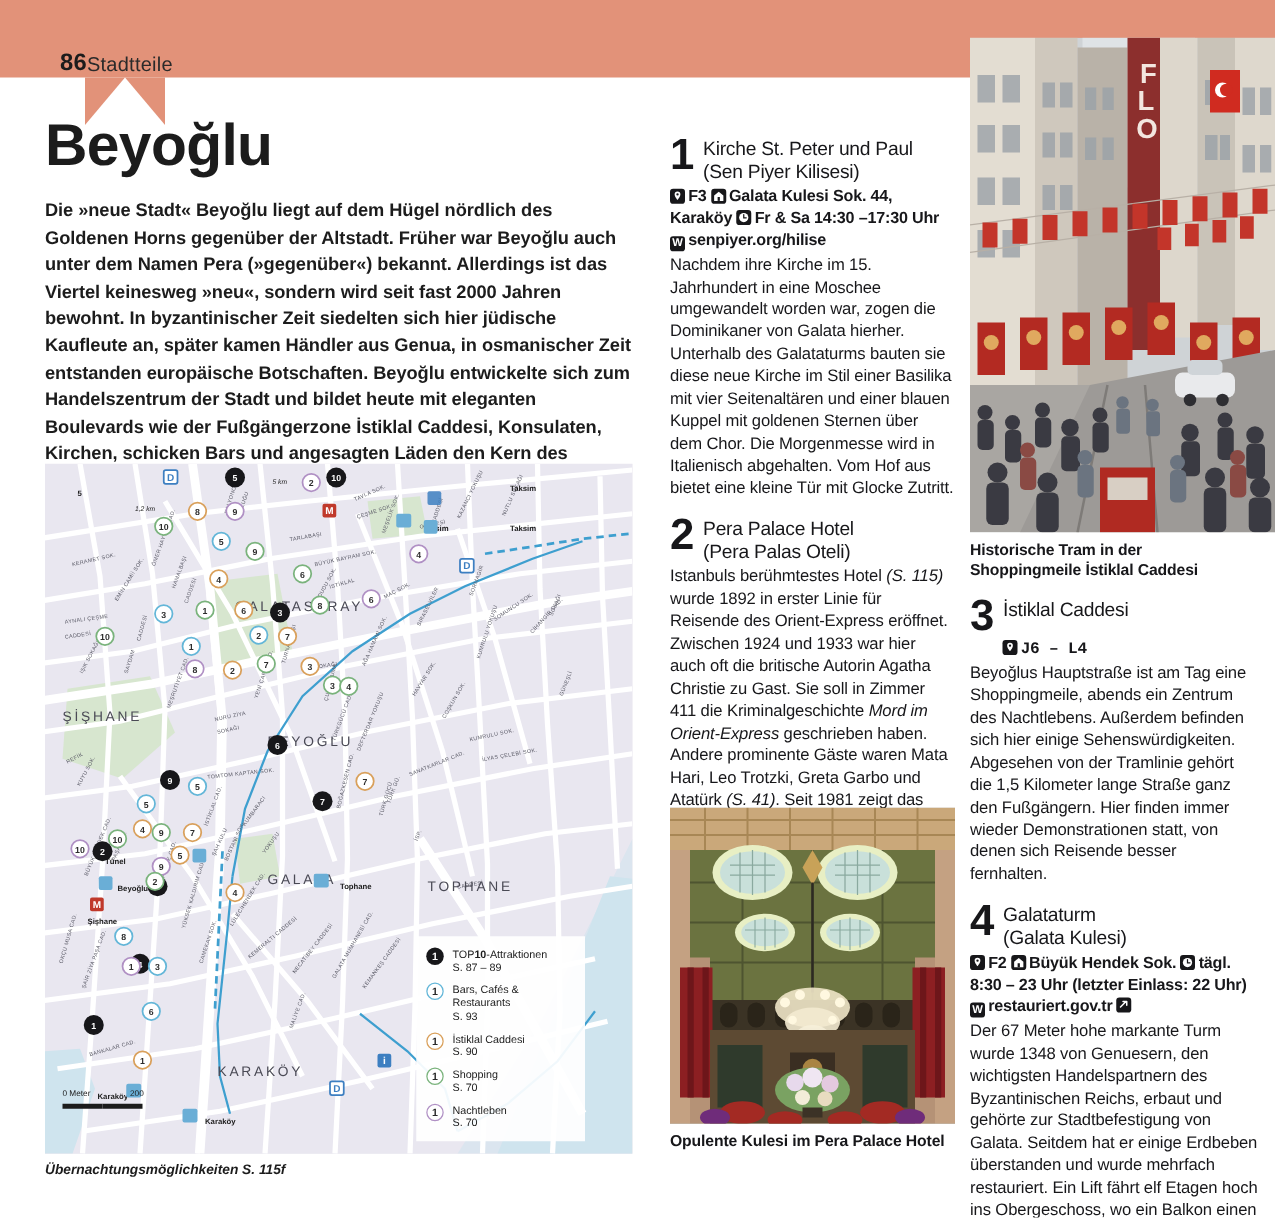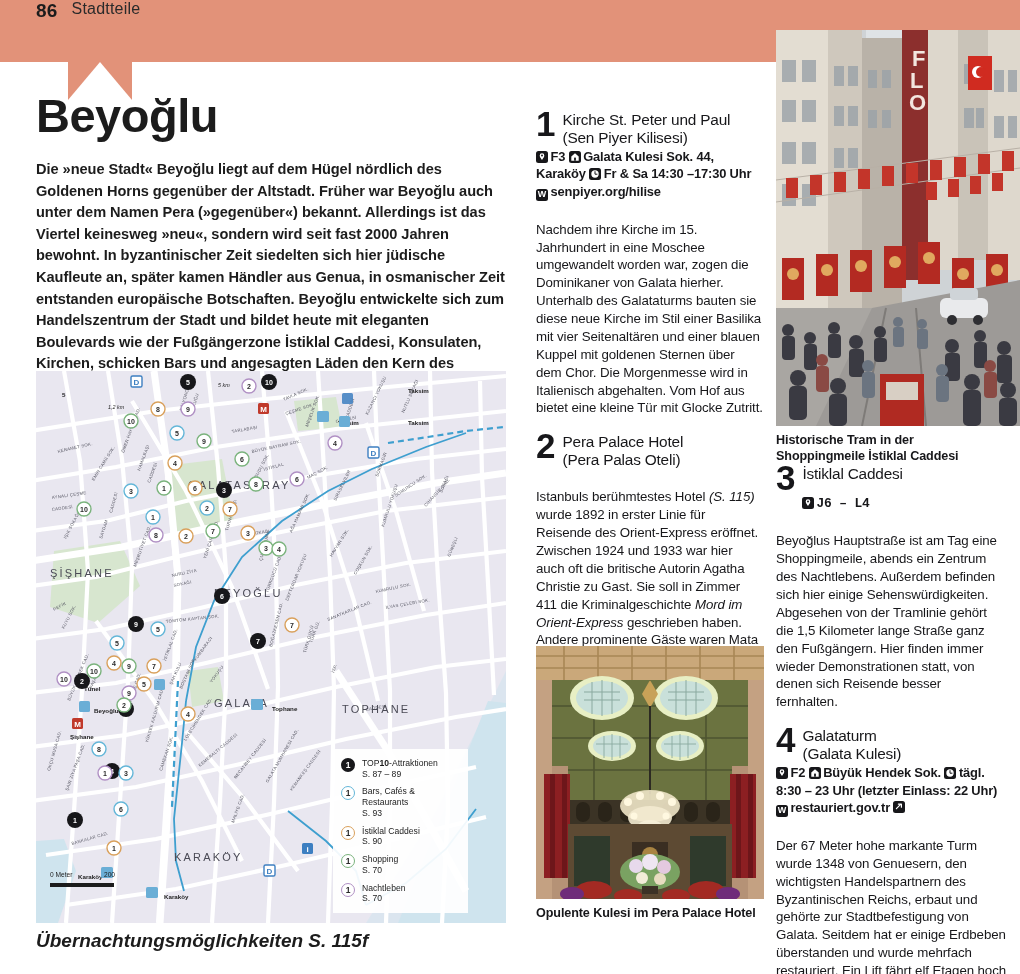--- a/index.html
+++ b/index.html
@@ -17,22 +17,22 @@
     background: #e29279;
   }
   .header-notch {
     position: absolute; left: 68px; top: 62px;
     width: 0; height: 0;
     border-left: 32px solid #e29279;
     border-right: 32px solid #e29279;
     border-bottom: 38px solid transparent;
   }
   .hdr-inner {
-    position: absolute; left: 36px; top: 0; height: 62px;
-    display: flex; align-items: flex-start; gap: 14px;
+    position: absolute; left: 48px; top: 0; height: 62px;
+    display: flex; align-items: flex-end; gap: 0;
   }
   .hdr-page { font-size: 19px; font-weight: 700; color: #1c1c1c; letter-spacing: .2px; }
   .hdr-sec  { font-size: 16px; font-weight: 400; color: #2a2a2a; letter-spacing: .2px; }
 
   
   .left-col { position: absolute; left: 36px; top: 92px; width: 470px; }
   .title {
     font-size: 47px; font-weight: 700; color: #1c1c1c;
     letter-spacing: -0.5px; line-height: 1.0; margin-bottom: 20px;
   }
@@ -44,21 +44,21 @@
   
   .map-wrap {
     position: absolute; left: 36px; top: 371px;
     width: 470px; height: 552px;
     background: #e9e7f0; overflow: hidden;
   }
   .map-svg { position: absolute; left: 0; top: 0; }
 
   .map-caption {
     position: absolute; left: 36px; top: 930px; width: 470px;
-    font-size: 19px; font-style: italic; font-weight: 700; color: #1c1c1c;
+    font-size: 11px; font-style: italic; font-weight: 700; color: #1c1c1c;
   }
 
   
   .legend {
     position: absolute; left: 297px; top: 378px;
     width: 135px; background: rgba(255,255,255,0.93);
     padding: 9px 8px 9px 8px;
   }
   .legend-row { display: flex; align-items: flex-start; gap: 7px; margin-bottom: 7px; }
   .legend-row:last-child { margin-bottom: 0; }
@@ -91,21 +91,21 @@
     font-size: 15.4px; font-weight: 400; color: #17171a;
     line-height: 1.14; padding-top: 1px; letter-spacing: -0.2px;
   }
   .meta {
     font-size: 12.9px; font-weight: 700; color: #17171a;
     line-height: 1.34; margin-top: 2px; letter-spacing: -0.15px;
   }
   .meta.indent { padding-left: 26px; font-family: Liberation Mono, monospace; }
   .body {
     font-size: 13.3px; color: #17171a; line-height: 1.345;
-    margin-top: 20px; letter-spacing: -0.1px; text-align: left;
+    margin-top: 2px; letter-spacing: -0.1px; text-align: left;
   }
   .body i { font-style: italic; }
 
   
   .ic {
     display: inline-flex; align-items: center; justify-content: center;
     width: 12px; height: 12px; border-radius: 2.5px;
     background: #17171a; color: #fff; vertical-align: -1.5px;
     margin-right: 2.5px; overflow: hidden;
   }
@@ -531,21 +531,21 @@
         <span class="ehead-txt">
           <span>Pera Palace Hotel</span><br>
           <span>(Pera Palas Oteli)</span>
         </span>
       </div>
       <div class="body"><span>Istanbuls berühmtestes Hotel </span><i>(S. 115)</i><span> wurde 1892 in erster Linie für Reisende des Orient-Express eröffnet. Zwischen 1924 und 1933 war hier auch oft die britische Autorin Agatha Christie zu Gast. Sie soll in Zimmer 411 die Kriminalgeschichte </span><i>Mord im Orient-Express</i><span> geschrieben haben. Andere prominente Gäste waren Mata Hari, Leo Trotzki, Greta Garbo und Atatürk </span><i>(S. 41)</i><span>. Seit 1981 zeigt das Atatürk-Museum im Lieblingszimmer (Nr. 101) des »Vaters der Türken« viele persönliche Gegenstände des Staatsmannes.</span></div>
     </div>
   </div>
 
   <div class="col3">
-    <div class="caption" style="position:static;">Historische Tram in der Shoppingmeile İstiklal Caddesi</div>
+    <div class="caption" style="position:static;margin-bottom:15px;">Historische Tram in der Shoppingmeile İstiklal Caddesi</div>
 
     <div class="entry">
       <div class="entry-head">
         <span class="num">3</span>
         <span class="ehead-txt">
           <span>İstiklal Caddesi</span>
         </span>
       </div>
       <div class="meta indent">
         <span class="ic">

